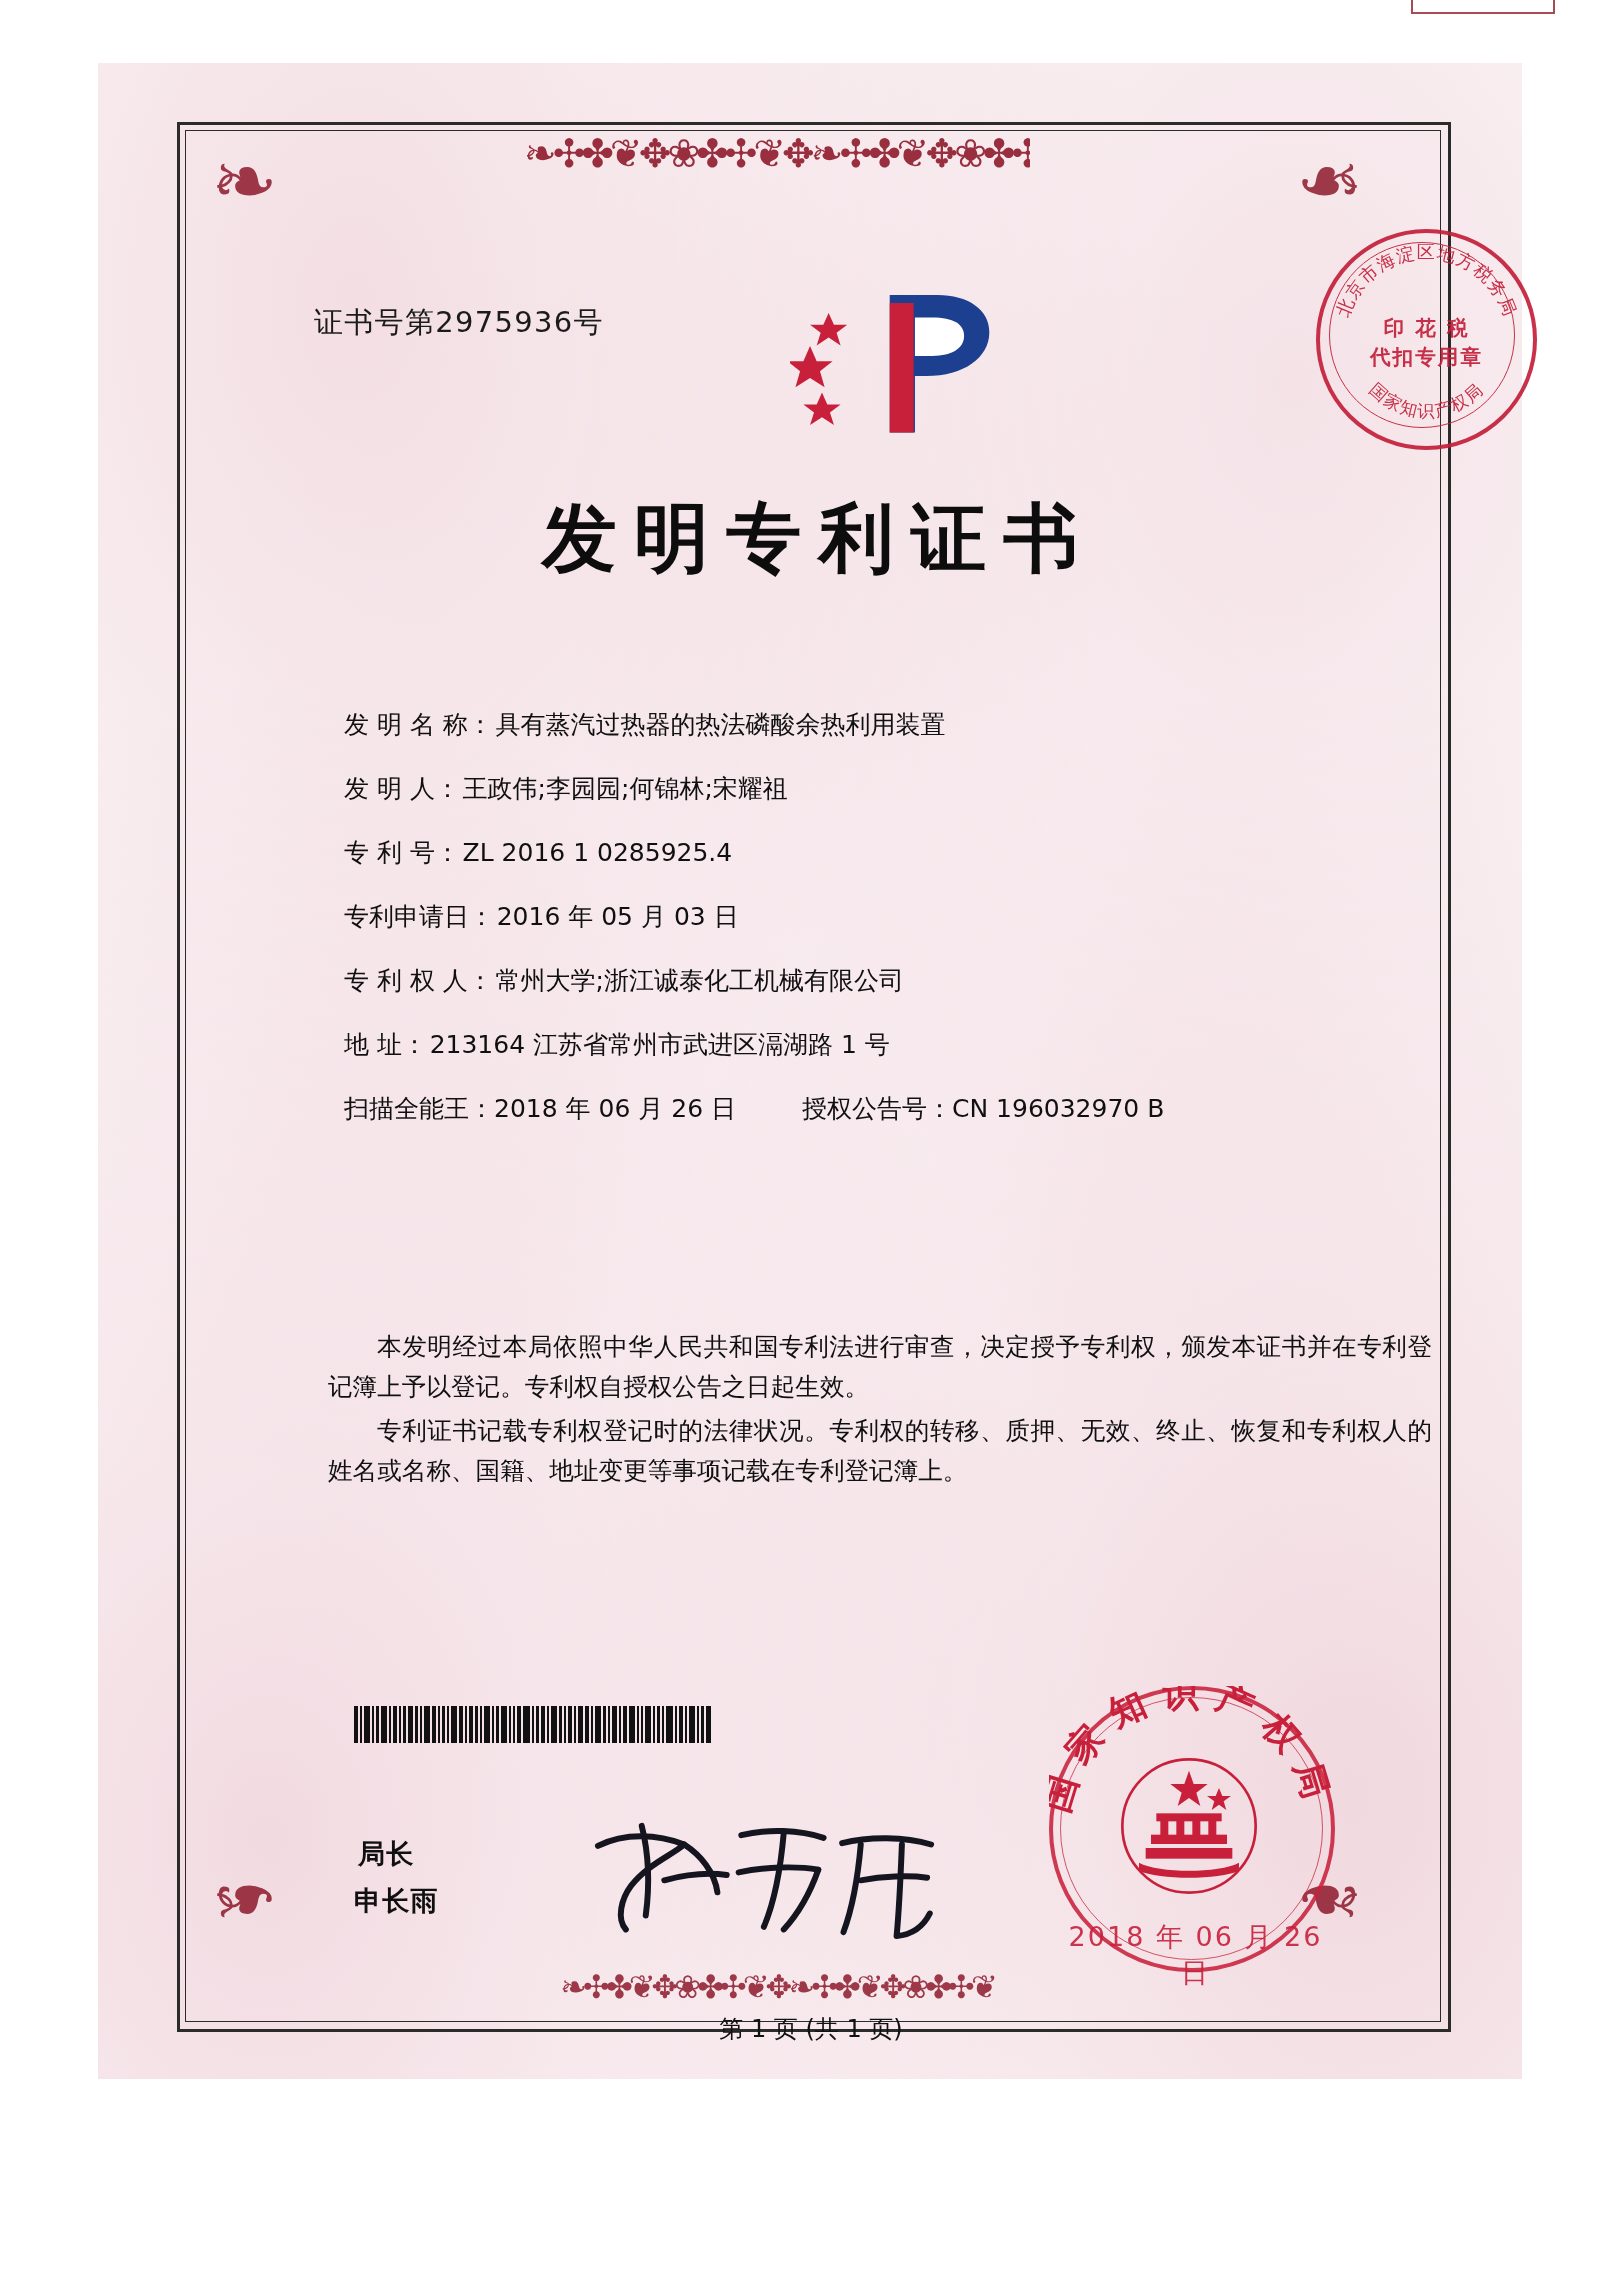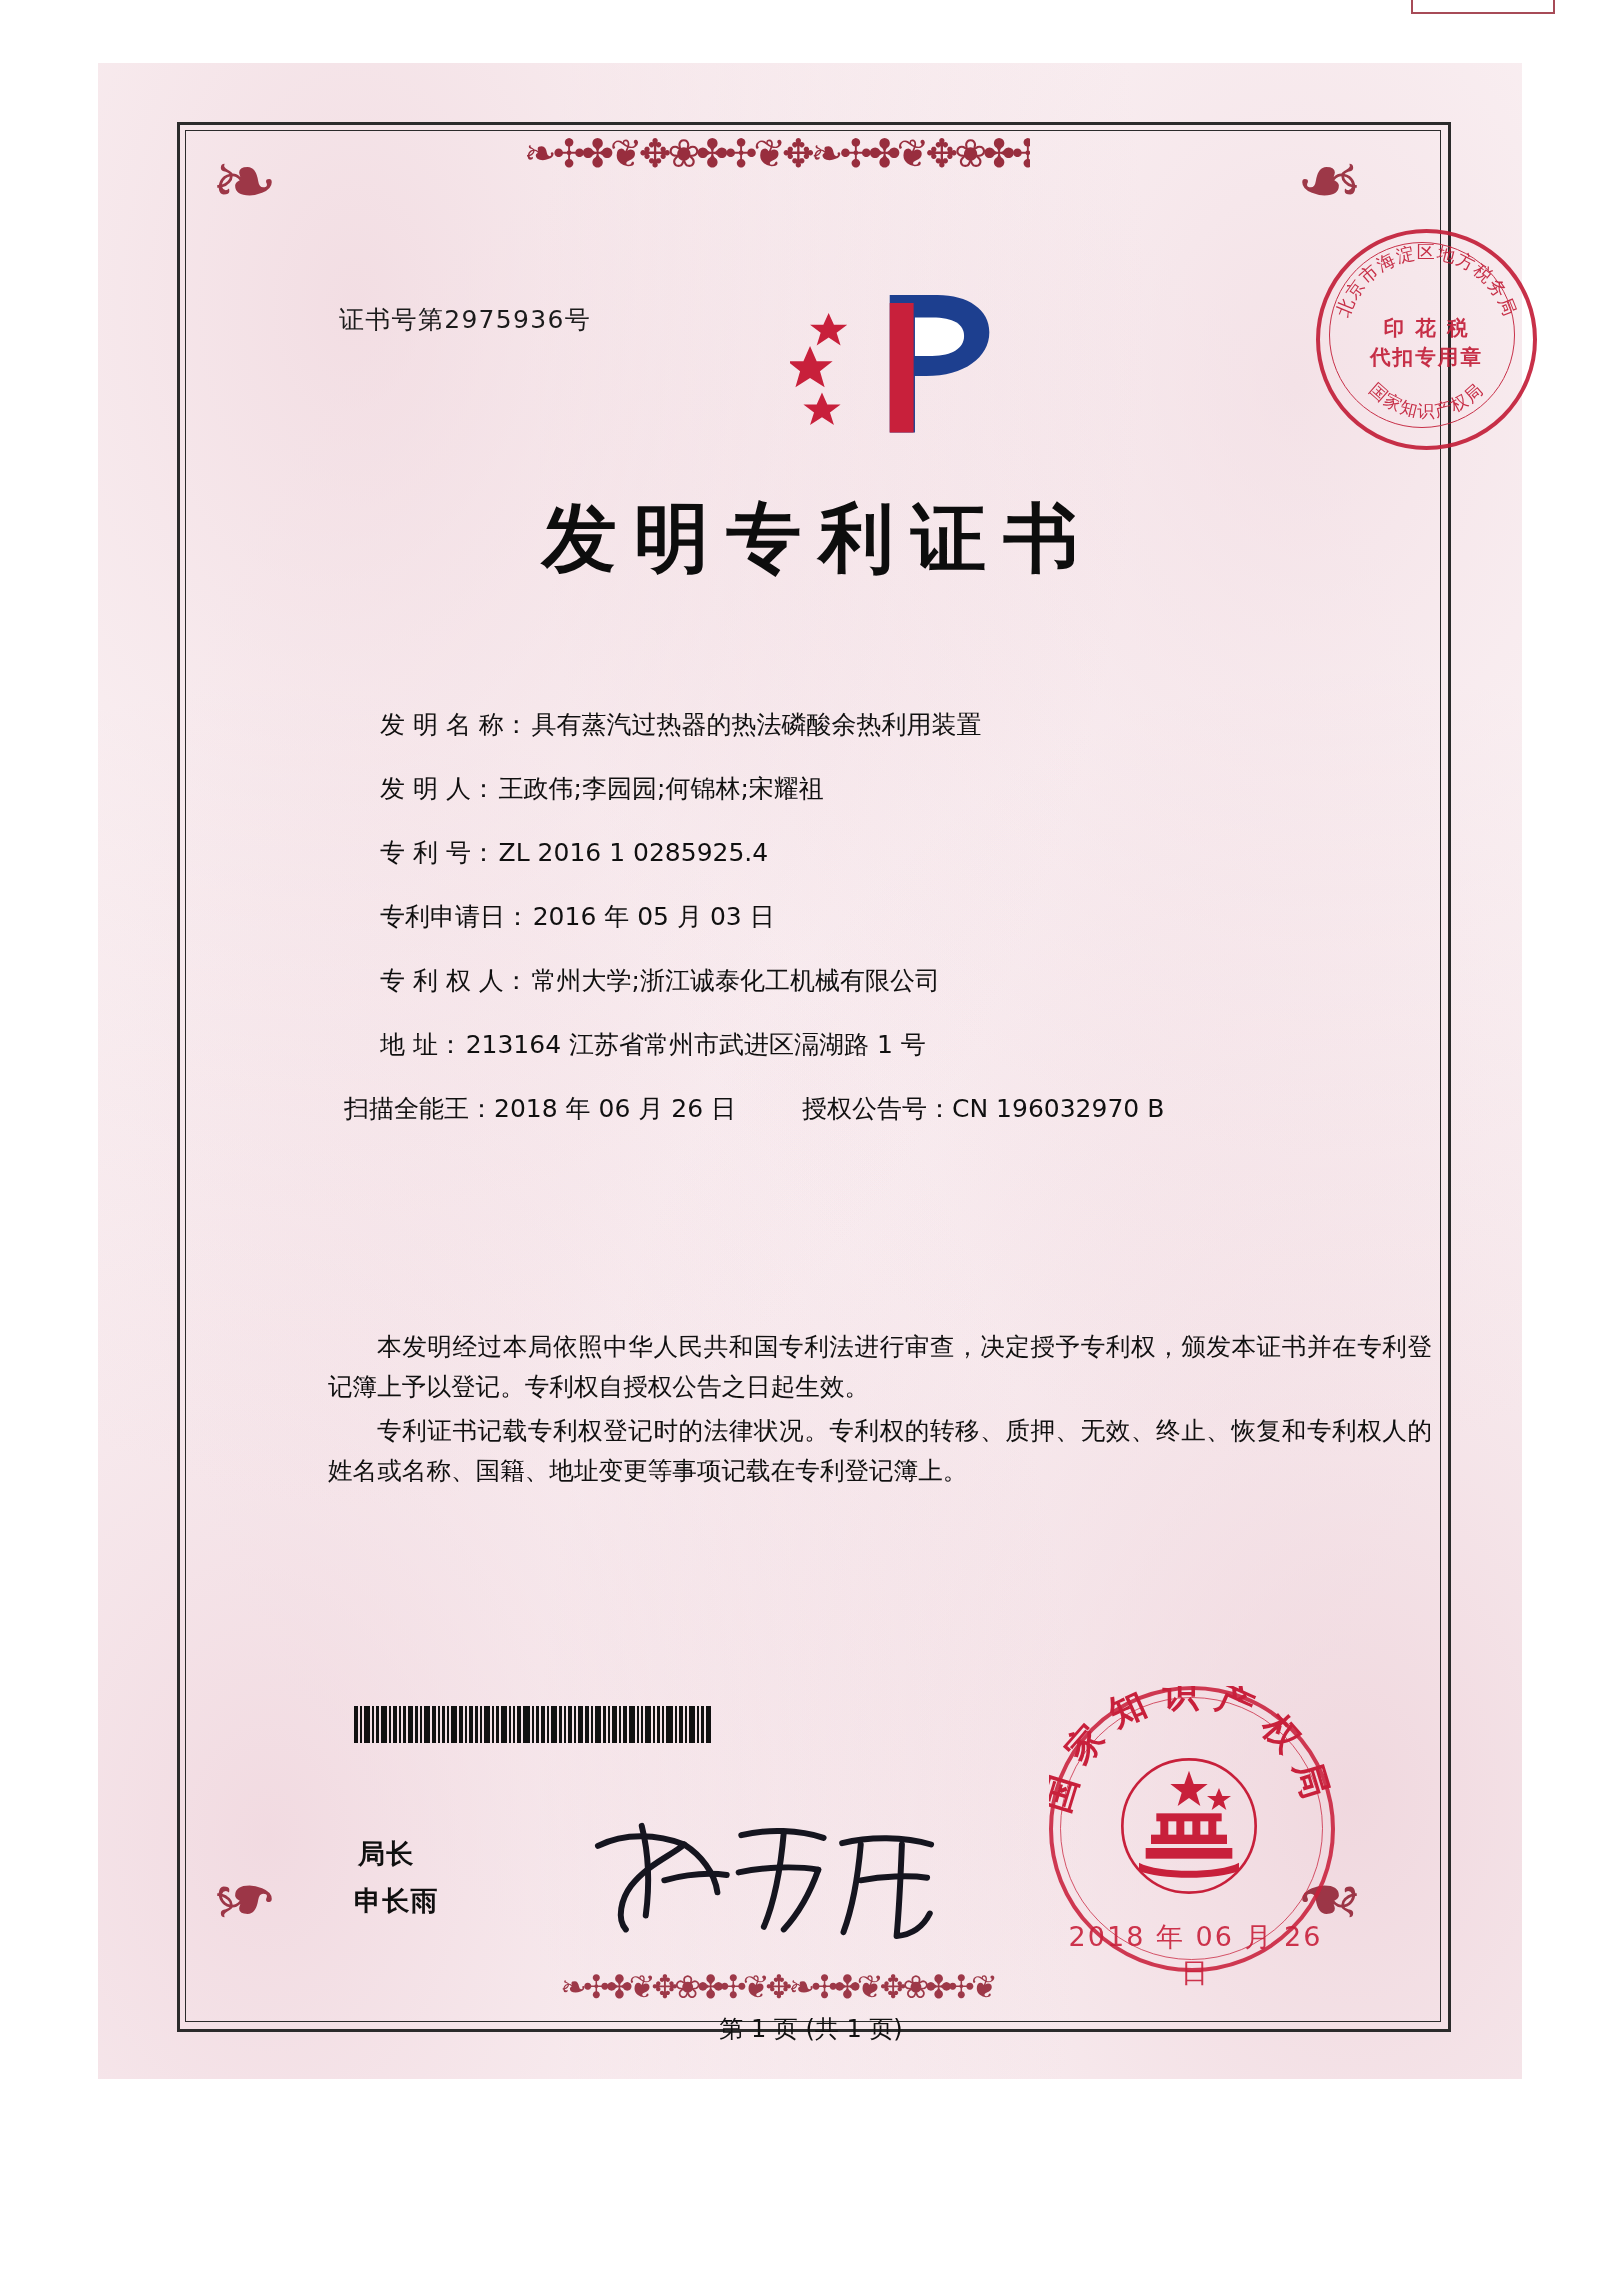--- a/index.html
+++ b/index.html
@@ -107,24 +107,24 @@
     letter-spacing: -4px;
     line-height: 60px;
     white-space: nowrap;
     overflow: hidden;
     opacity: .85;
   }
 
   
   .cert-no {
     position: absolute;
-    left: 241px;
+    left: 216px;
     top: 240px;
     font-family: "DejaVu Sans", "Liberation Sans", sans-serif;
-    font-size: 25px;
+    font-size: 29px;
     color: #1b1b1b;
     letter-spacing: 1.3px;
     white-space: nowrap;
   }
 
   
   .logo {
     position: absolute;
     left: 692px;
     top: 220px;
@@ -195,21 +195,20 @@
     display: flex;
     align-items: baseline;
     margin-bottom: 31px;
     font-size: 25px;
     color: #101010;
     font-family: "DejaVu Sans", "Liberation Sans", sans-serif;
   }
   .row .label {
     white-space: nowrap;
     letter-spacing: 0px;
-    margin-left: 36px;
   }
   .row .value {
     white-space: nowrap;
     margin-left: 2.7px;
   }
   .label-spaced2 { letter-spacing: 27px; }
   .label-spaced4 { letter-spacing: 68px; }
 
   .row-two {
     display: flex;

